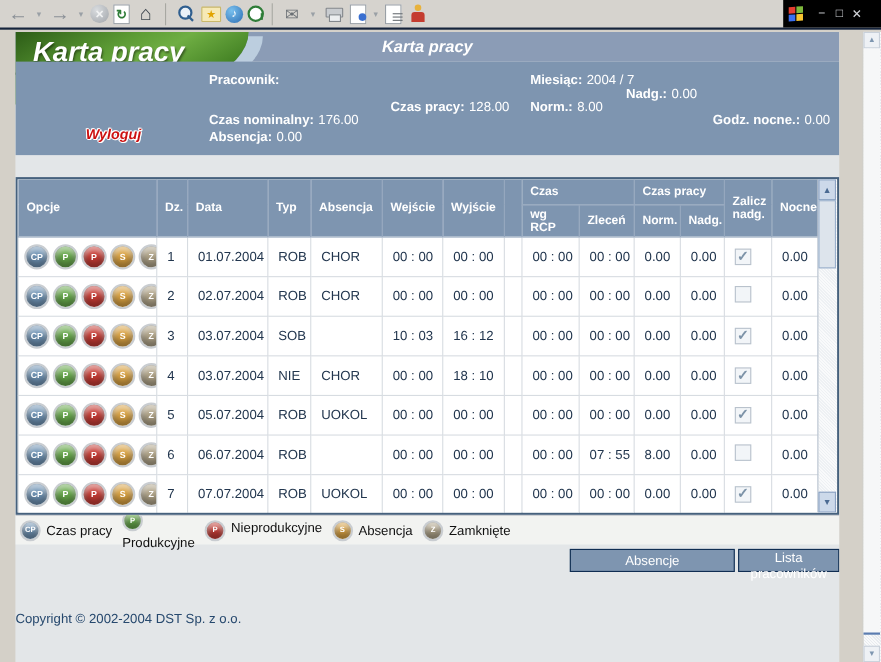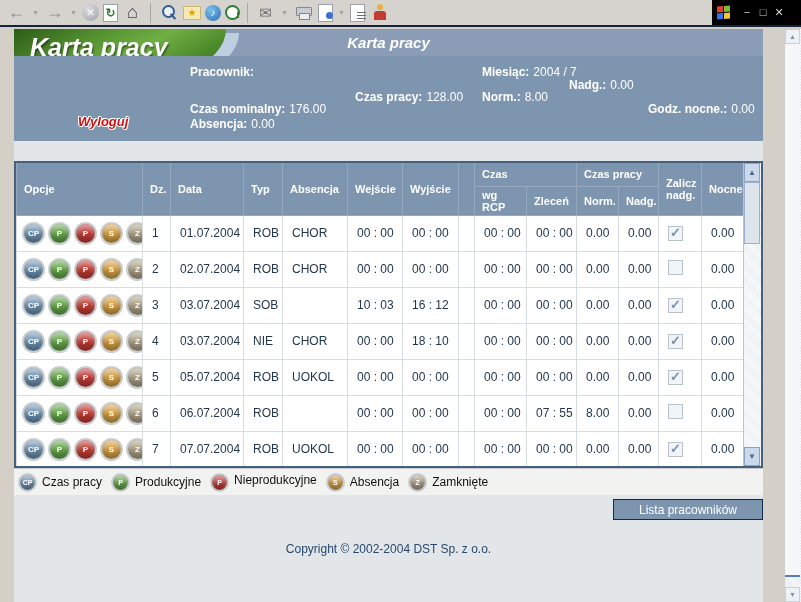--- a/index.html
+++ b/index.html
@@ -110,21 +110,21 @@
   
   .legend{height:26px;display:flex;align-items:center;gap:7px;padding-left:4px;background:#f2f3f1;
           font-size:12px;color:#111;border-top:1px solid #c9cdd1}
   .legend .lbl{margin-right:2px}
   .actions{display:flex;justify-content:flex-end;gap:3px;padding-top:4px}
   .actions button{height:21px;background:#7e95b0;border:1px solid #0f2d52;color:#fff;font-size:12px;
           font-family:inherit;padding:0 4px;cursor:pointer}
   .actions button:nth-child(1){width:150px}
   .actions button:nth-child(2){width:92px}
   .actions button:nth-child(3){width:152px}
-  .copyright{margin-top:22px;text-align:center;color:#27496e;font-size:12px}
+  .copyright{margin-top:35px;text-align:left;color:#27496e;font-size:12px}
 
   
   .vscroll{position:absolute;right:0;top:29px;width:16px;height:573px;
       background:repeating-linear-gradient(45deg,#e8ebef 0 1px,#f8f9fa 1px 2px);border-left:1px solid #cfcfcb}
   .vs-btn{position:absolute;left:0;width:15px;height:15px;background:#eef1f5;border:1px solid #c8d0da;
       box-sizing:border-box;color:#7e96b0;font-size:7px;display:flex;align-items:center;justify-content:center;
       cursor:pointer}
   .vs-up{top:0}.vs-down{bottom:0}
   .vs-thumb{position:absolute;left:0;top:15px;width:15px;height:531px;background:#f6f7f8;
       border-bottom:2px solid #5b7cb0;cursor:pointer}
@@ -356,39 +356,40 @@
       <div class="iscr-thumb"></div>
       <div class="iscr-btn iscr-down">▼</div>
     </div>
   </div>
 
   <div class="legend">
       <span style="display: inline-flex; align-items: center; gap: 3px;">
         <span class="sphere sm" style="background: rgb(111, 147, 180);">CP</span>
         <span class="lbl">Czas pracy</span>
       </span>
-      <span style="display: inline-flex; align-items: center; gap: 3px;">
+      <span style="display: inline-flex; align-items: flex-start; gap: 3px; flex-direction: column;">
         <span class="sphere sm" style="background: rgb(103, 168, 75);">P</span>
         <span class="lbl">Produkcyjne</span>
       </span>
       <span style="display: inline-flex; gap: 3px;">
         <span class="sphere sm" style="background: rgb(198, 60, 53);">P</span>
         <span class="lbl">Nieprodukcyjne</span>
       </span>
       <span style="display: inline-flex; align-items: center; gap: 3px;">
         <span class="sphere sm" style="background: rgb(217, 162, 67);">S</span>
         <span class="lbl">Absencja</span>
       </span>
       <span style="display: inline-flex; align-items: center; gap: 3px;">
         <span class="sphere sm" style="background: rgb(176, 164, 137);">Z</span>
         <span class="lbl">Zamknięte</span>
       </span>
     </div>
 
   <div class="actions">
+      <button>Absencje</button>
       <button>Lista pracowników</button>
     </div>
 
   <div class="copyright">Copyright © 2002-2004 DST Sp. z o.o.</div>
 </div>
 
 <div class="vscroll">
   <div class="vs-btn vs-up">▲</div>
   <div class="vs-thumb"></div>
   <div class="vs-btn vs-down">▼</div>

